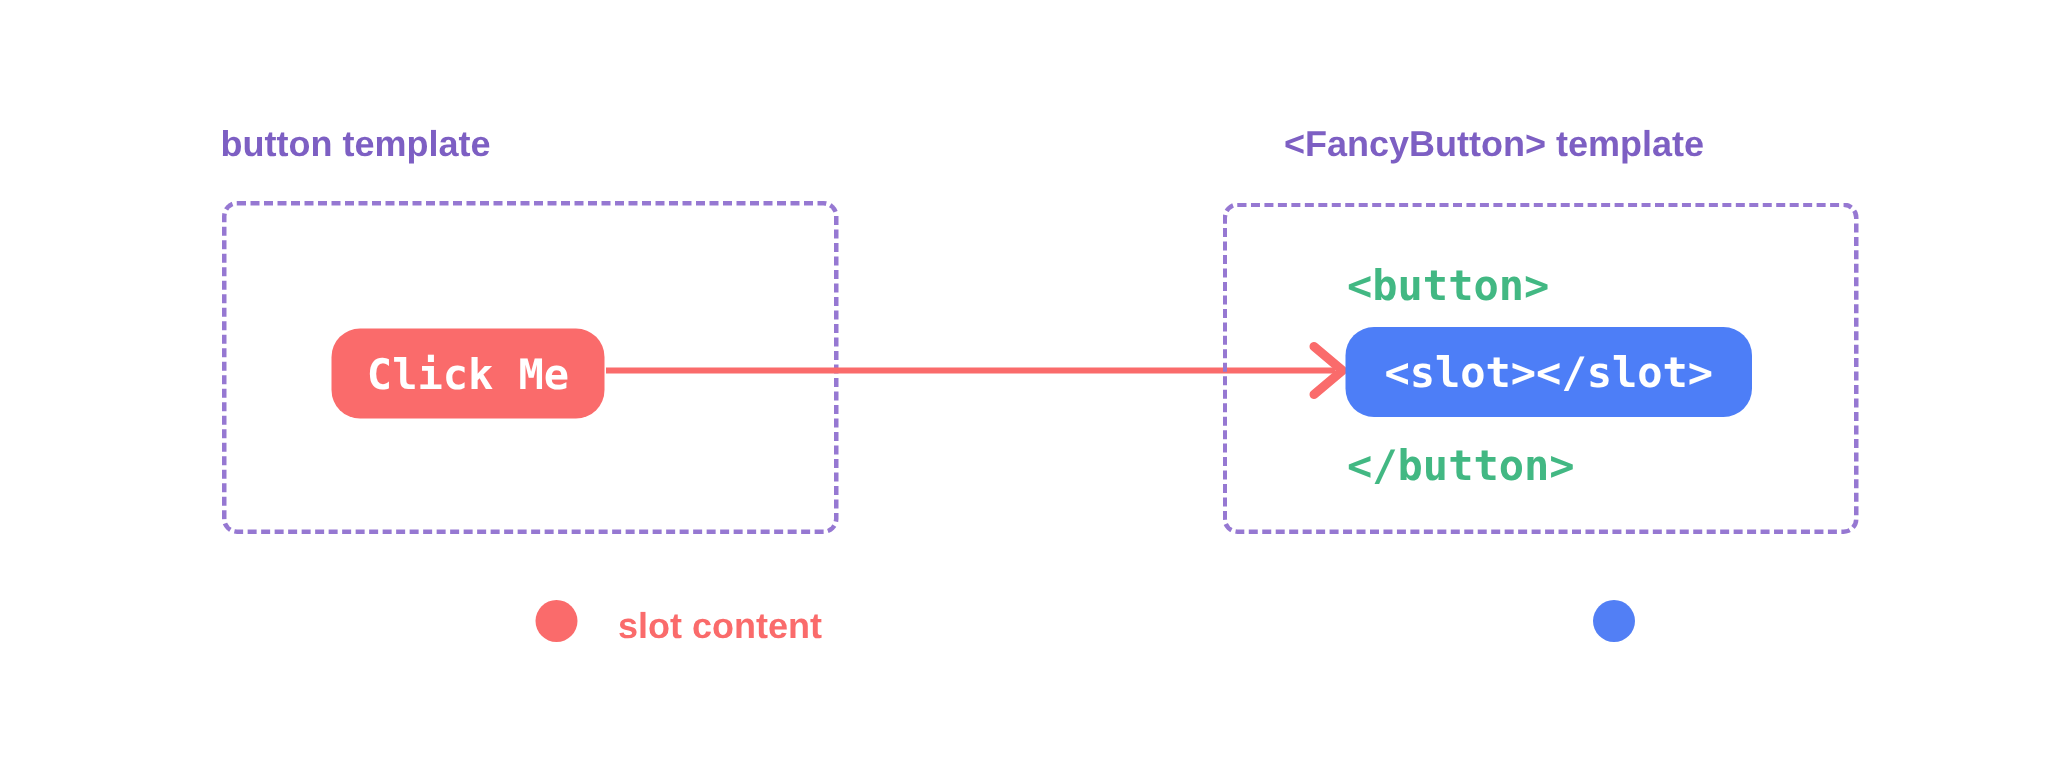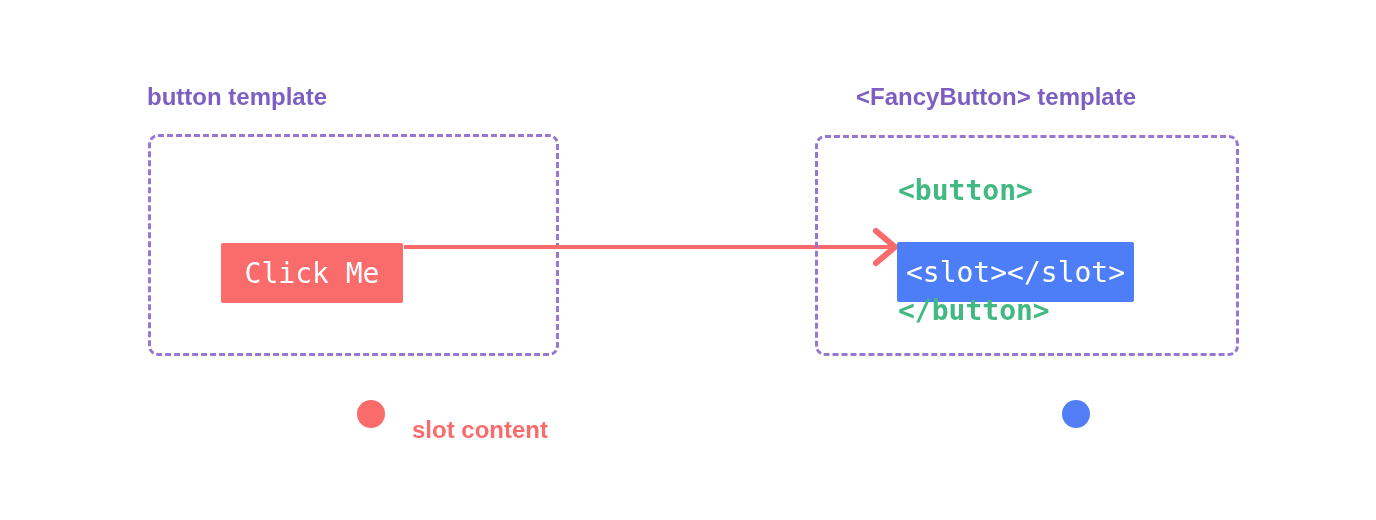--- a/index.html
+++ b/index.html
@@ -42,28 +42,27 @@
     line-height: 30px;
     color: #42b883;
     white-space: nowrap;
   }
 
   
   .chip {
     display: flex;
     align-items: center;
     justify-content: center;
-    border-radius: 2px;
+    border-radius: 19px;
     font-family: "DejaVu Sans Mono", monospace;
-    font-weight: normal;
+    font-weight: bold;
     font-size: 28px;
     color: #ffffff;
     box-sizing: border-box;
     white-space: nowrap;
-    margin-top: 24px;
   }
   .chip-red  { background: #fa6b6b; }
   .chip-blue { background: #4d7ef7; }
 
   
   .replace-label {
     font-size: 24px;
     font-weight: bold;
     color: #fa6b6b;
     text-align: center;
@@ -105,22 +104,22 @@
     <line x1="4" y1="22" x2="490" y2="22" stroke="#fa6b6b" stroke-width="4"></line>
     <polyline points="476,6 495,22 476,38" fill="none" stroke="#fa6b6b" stroke-width="6" stroke-linecap="round" stroke-linejoin="round"></polyline>
   </svg>
 
   <div class="abs panel-title" style="left:812px; top:84px;margin-left:44px;">&lt;FancyButton&gt; template</div>
 
   <div class="abs dash-box" style="left:815px; top:135px; width:424px; height:221px;"></div>
 
   <div class="abs code-tag" style="left:898px; top:176px;">&lt;button&gt;</div>
 
-  <div class="abs chip chip-blue" style="left:897px; top:218px; width:237px; height:60px;">&lt;slot&gt;&lt;/slot&gt;</div>
+  <div class="abs chip chip-blue" style="left:897px; top:218px; width:271px; height:60px;">&lt;slot&gt;&lt;/slot&gt;</div>
 
   <div class="abs code-tag" style="left:898px; top:296px;">&lt;/button&gt;</div>
 
   <div class="abs legend-dot dot-red" style="left:357px; top:400px;"></div>
-  <div class="abs legend-text legend-text-red" style="left:412px; top:416px;">slot content</div>
+  <div class="abs legend-text legend-text-red" style="left:412px; top:404px;">slot content</div>
 
   <div class="abs legend-dot dot-blue" style="left:1062px; top:400px;"></div>
 
 </div>
 
 </body></html>

